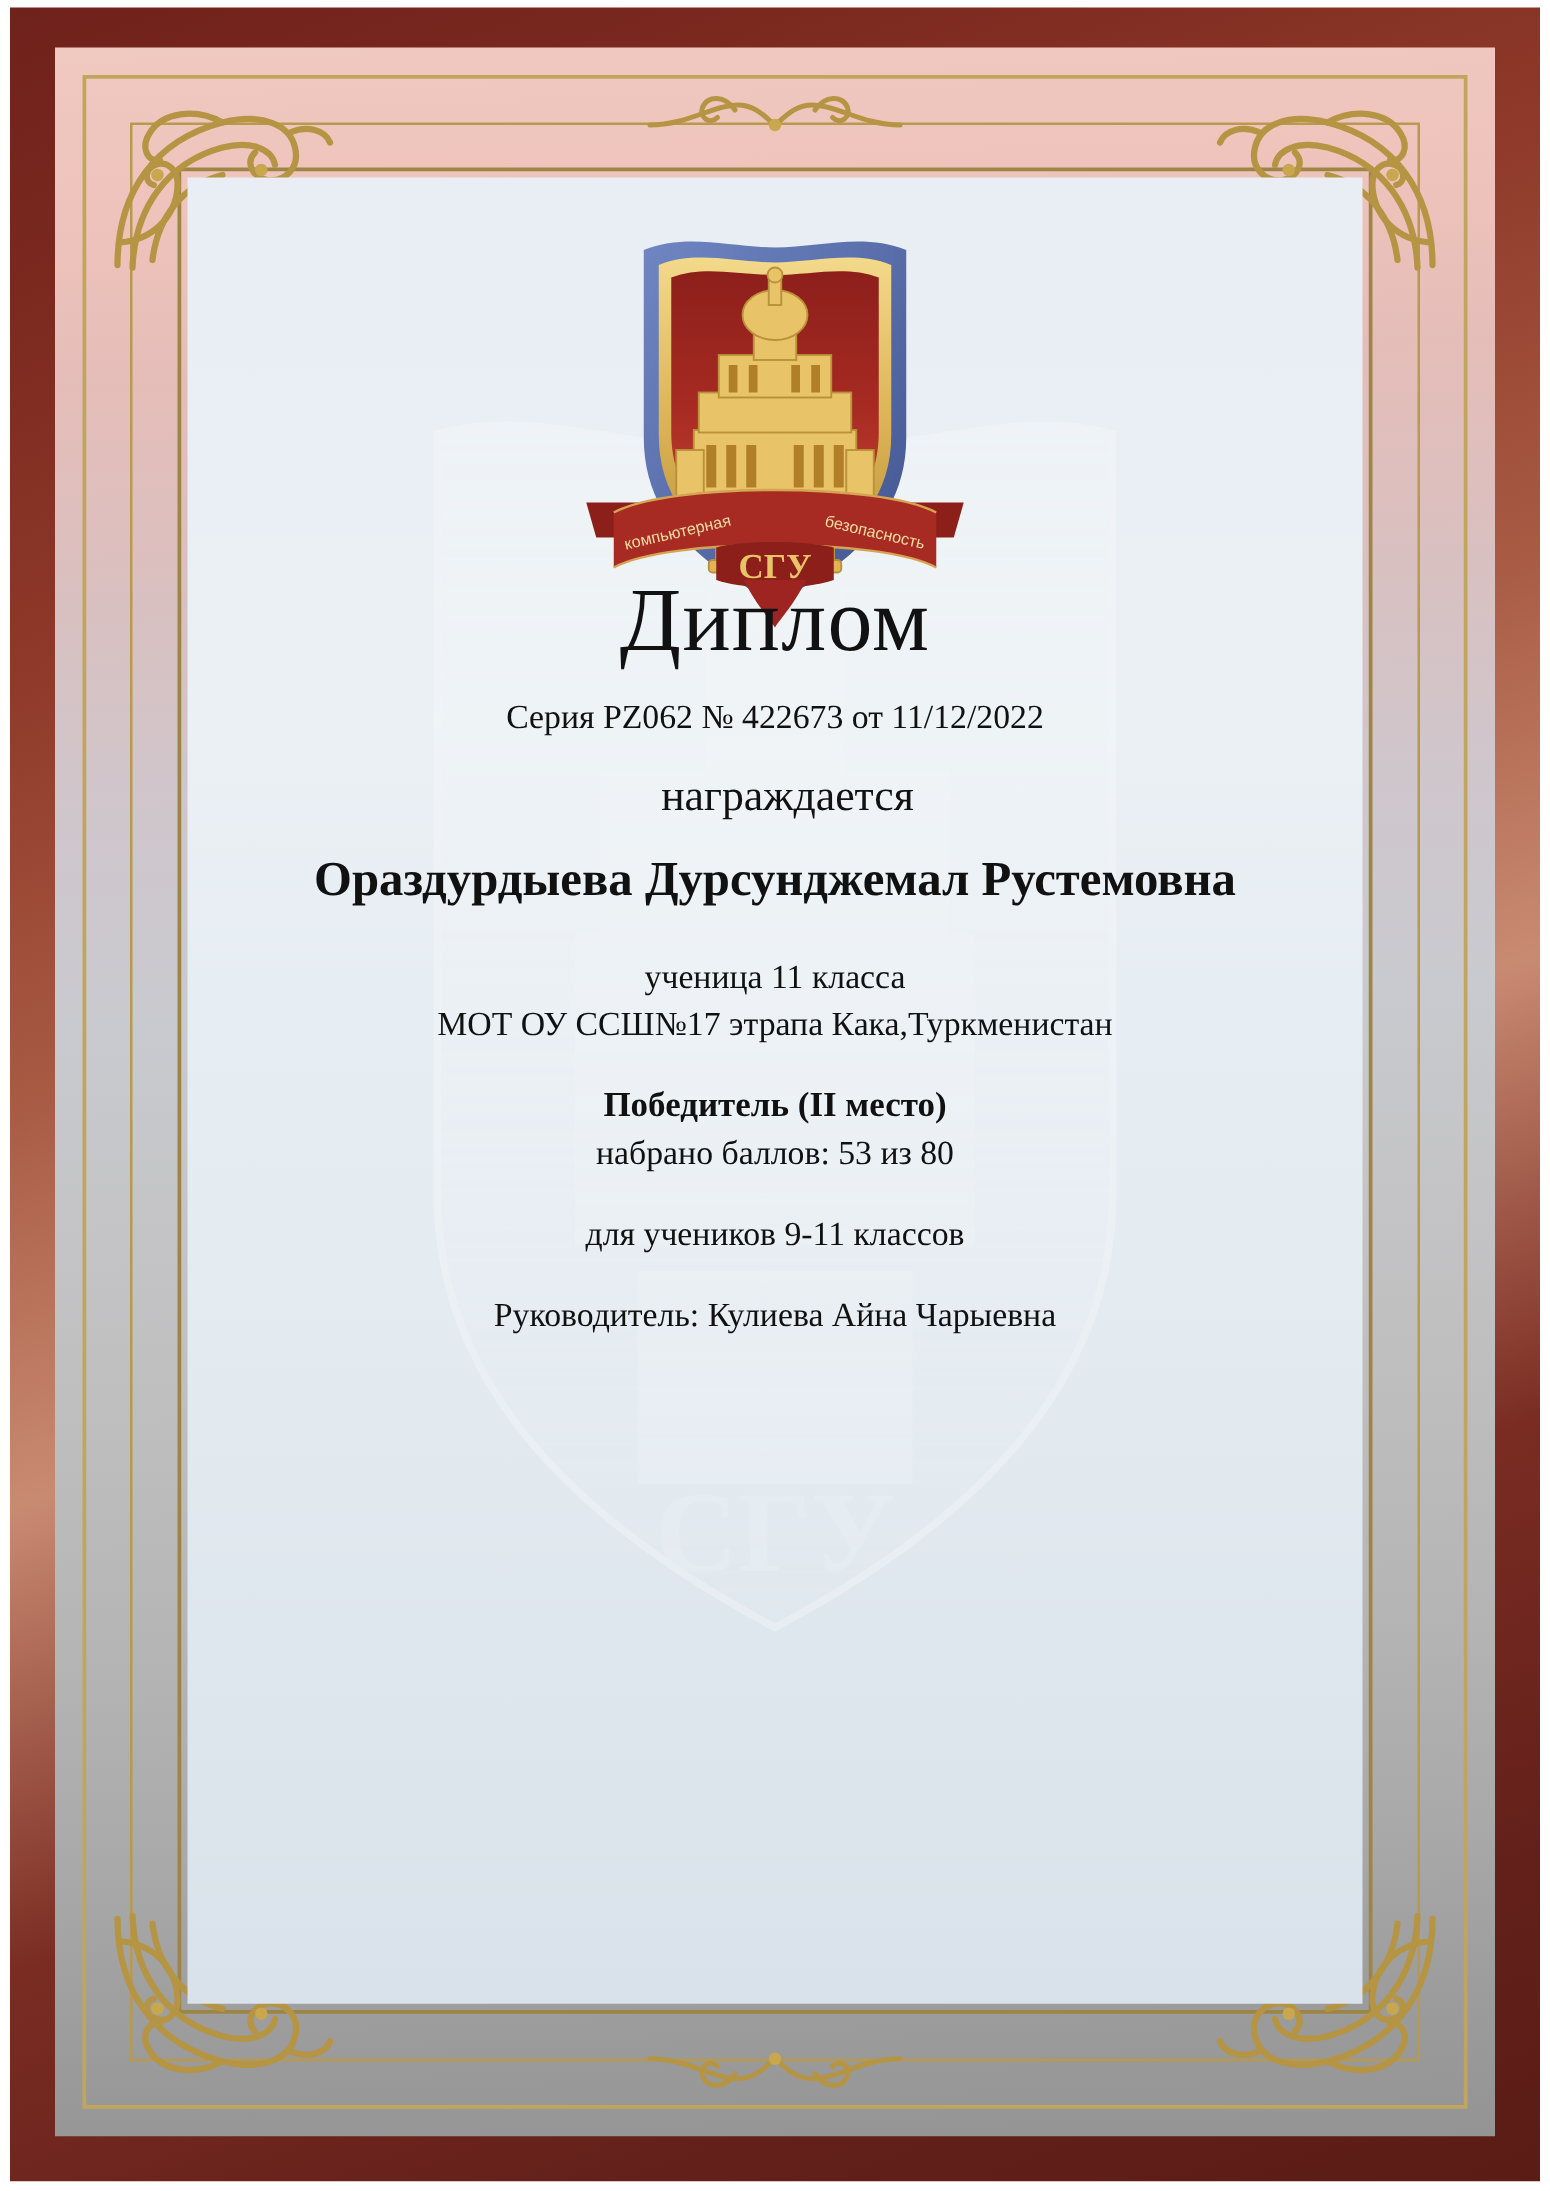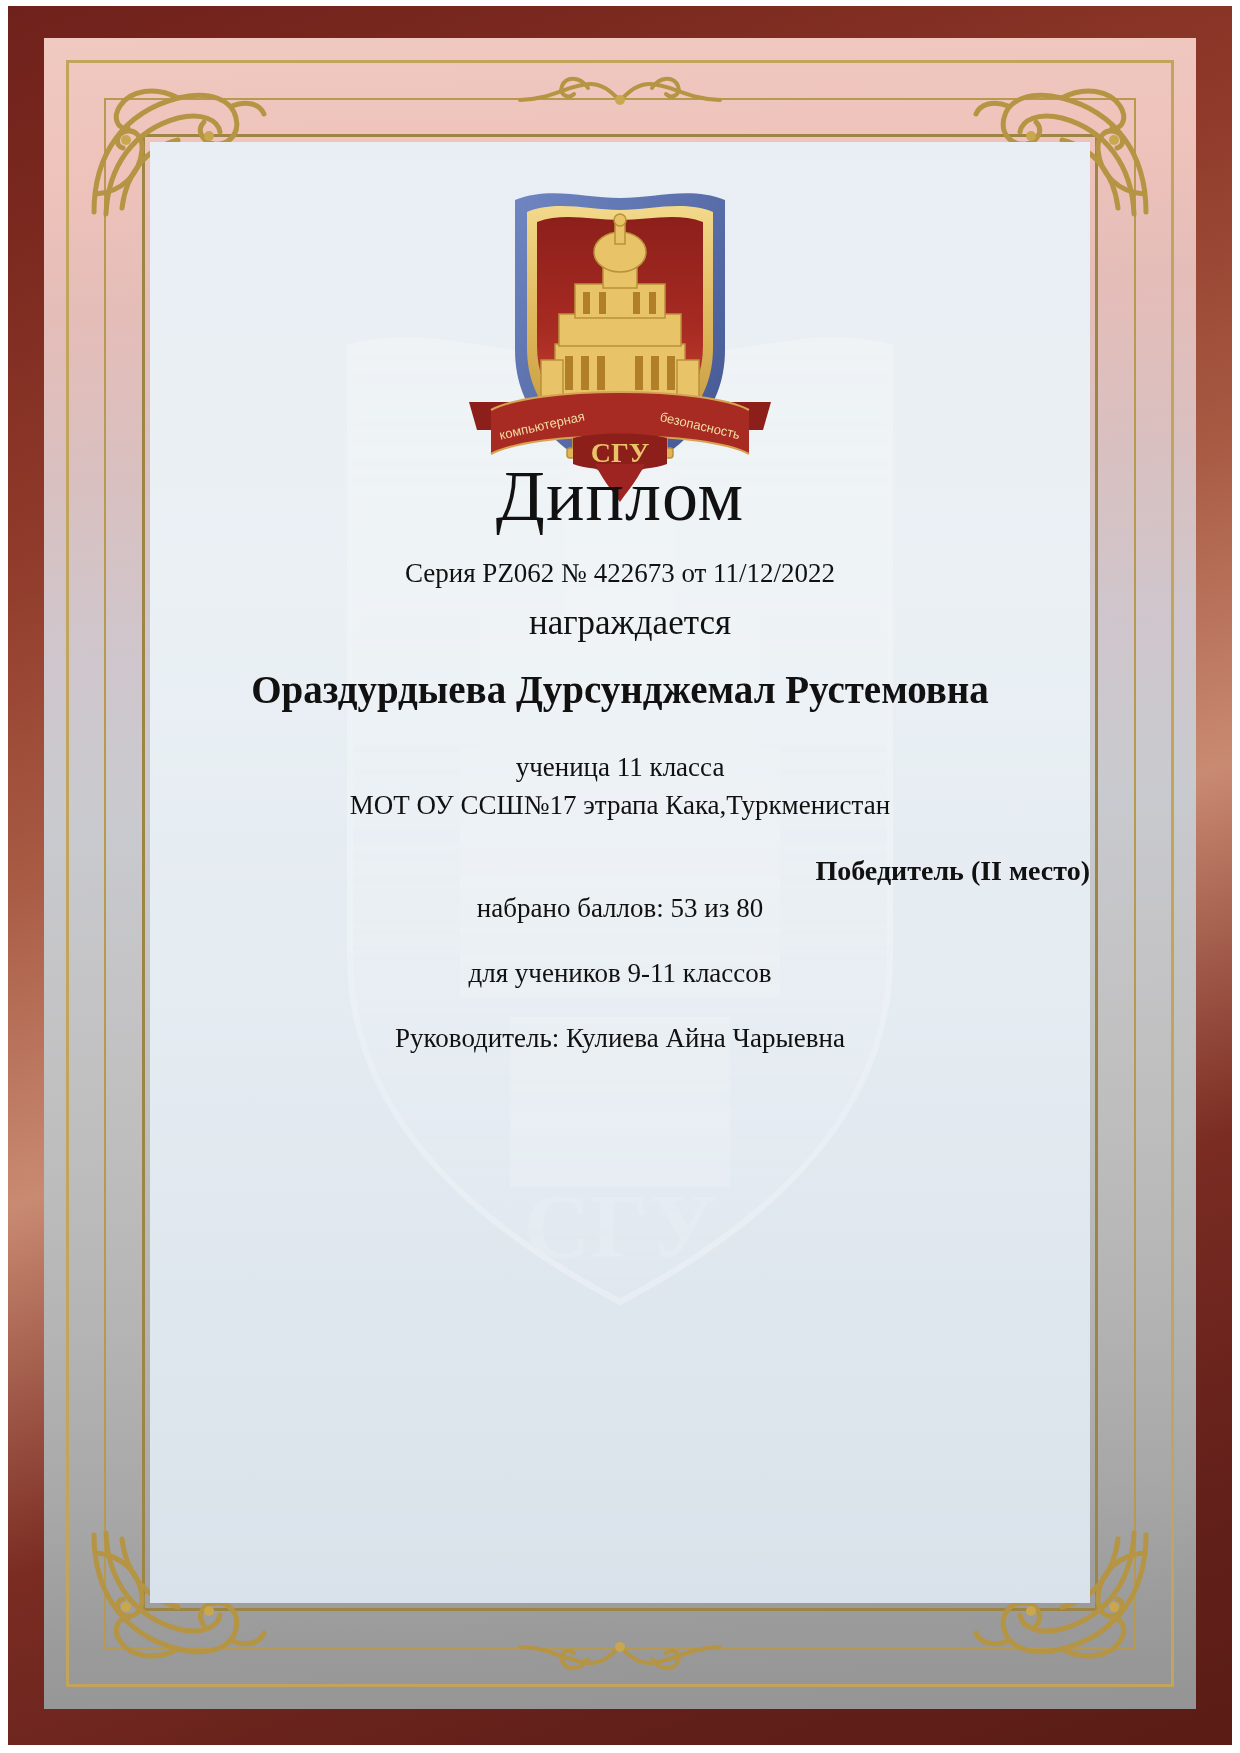--- a/index.html
+++ b/index.html
@@ -152,42 +152,41 @@
   }
   .title {
     font-size: 72px;
     line-height: 1;
     margin: 0 0 26px 0;
     letter-spacing: 1px;
     font-weight: normal;
   }
   .series {
     font-size: 27px;
-    margin-bottom: 14px;
+    margin-bottom: 28px;
   }
   .awarded {
     font-size: 35px;
     margin-bottom: 24px;
     margin-left: 20px;
   }
   .recipient {
     font-size: 39px;
     font-weight: bold;
     margin-bottom: 36px;
   }
   .line {
     font-size: 27px;
     line-height: 1.42;
   }
   .block-gap { height: 30px; }
   .place {
     font-size: 28px;
     font-weight: bold;
     margin-bottom: 6px;
-    text-align: right;
   }
   .score {
     font-size: 27px;
   }
   .olymp {
     font-size: 27px;
     line-height: 1.45;
   }
   .supervisor {
     font-size: 27px;

